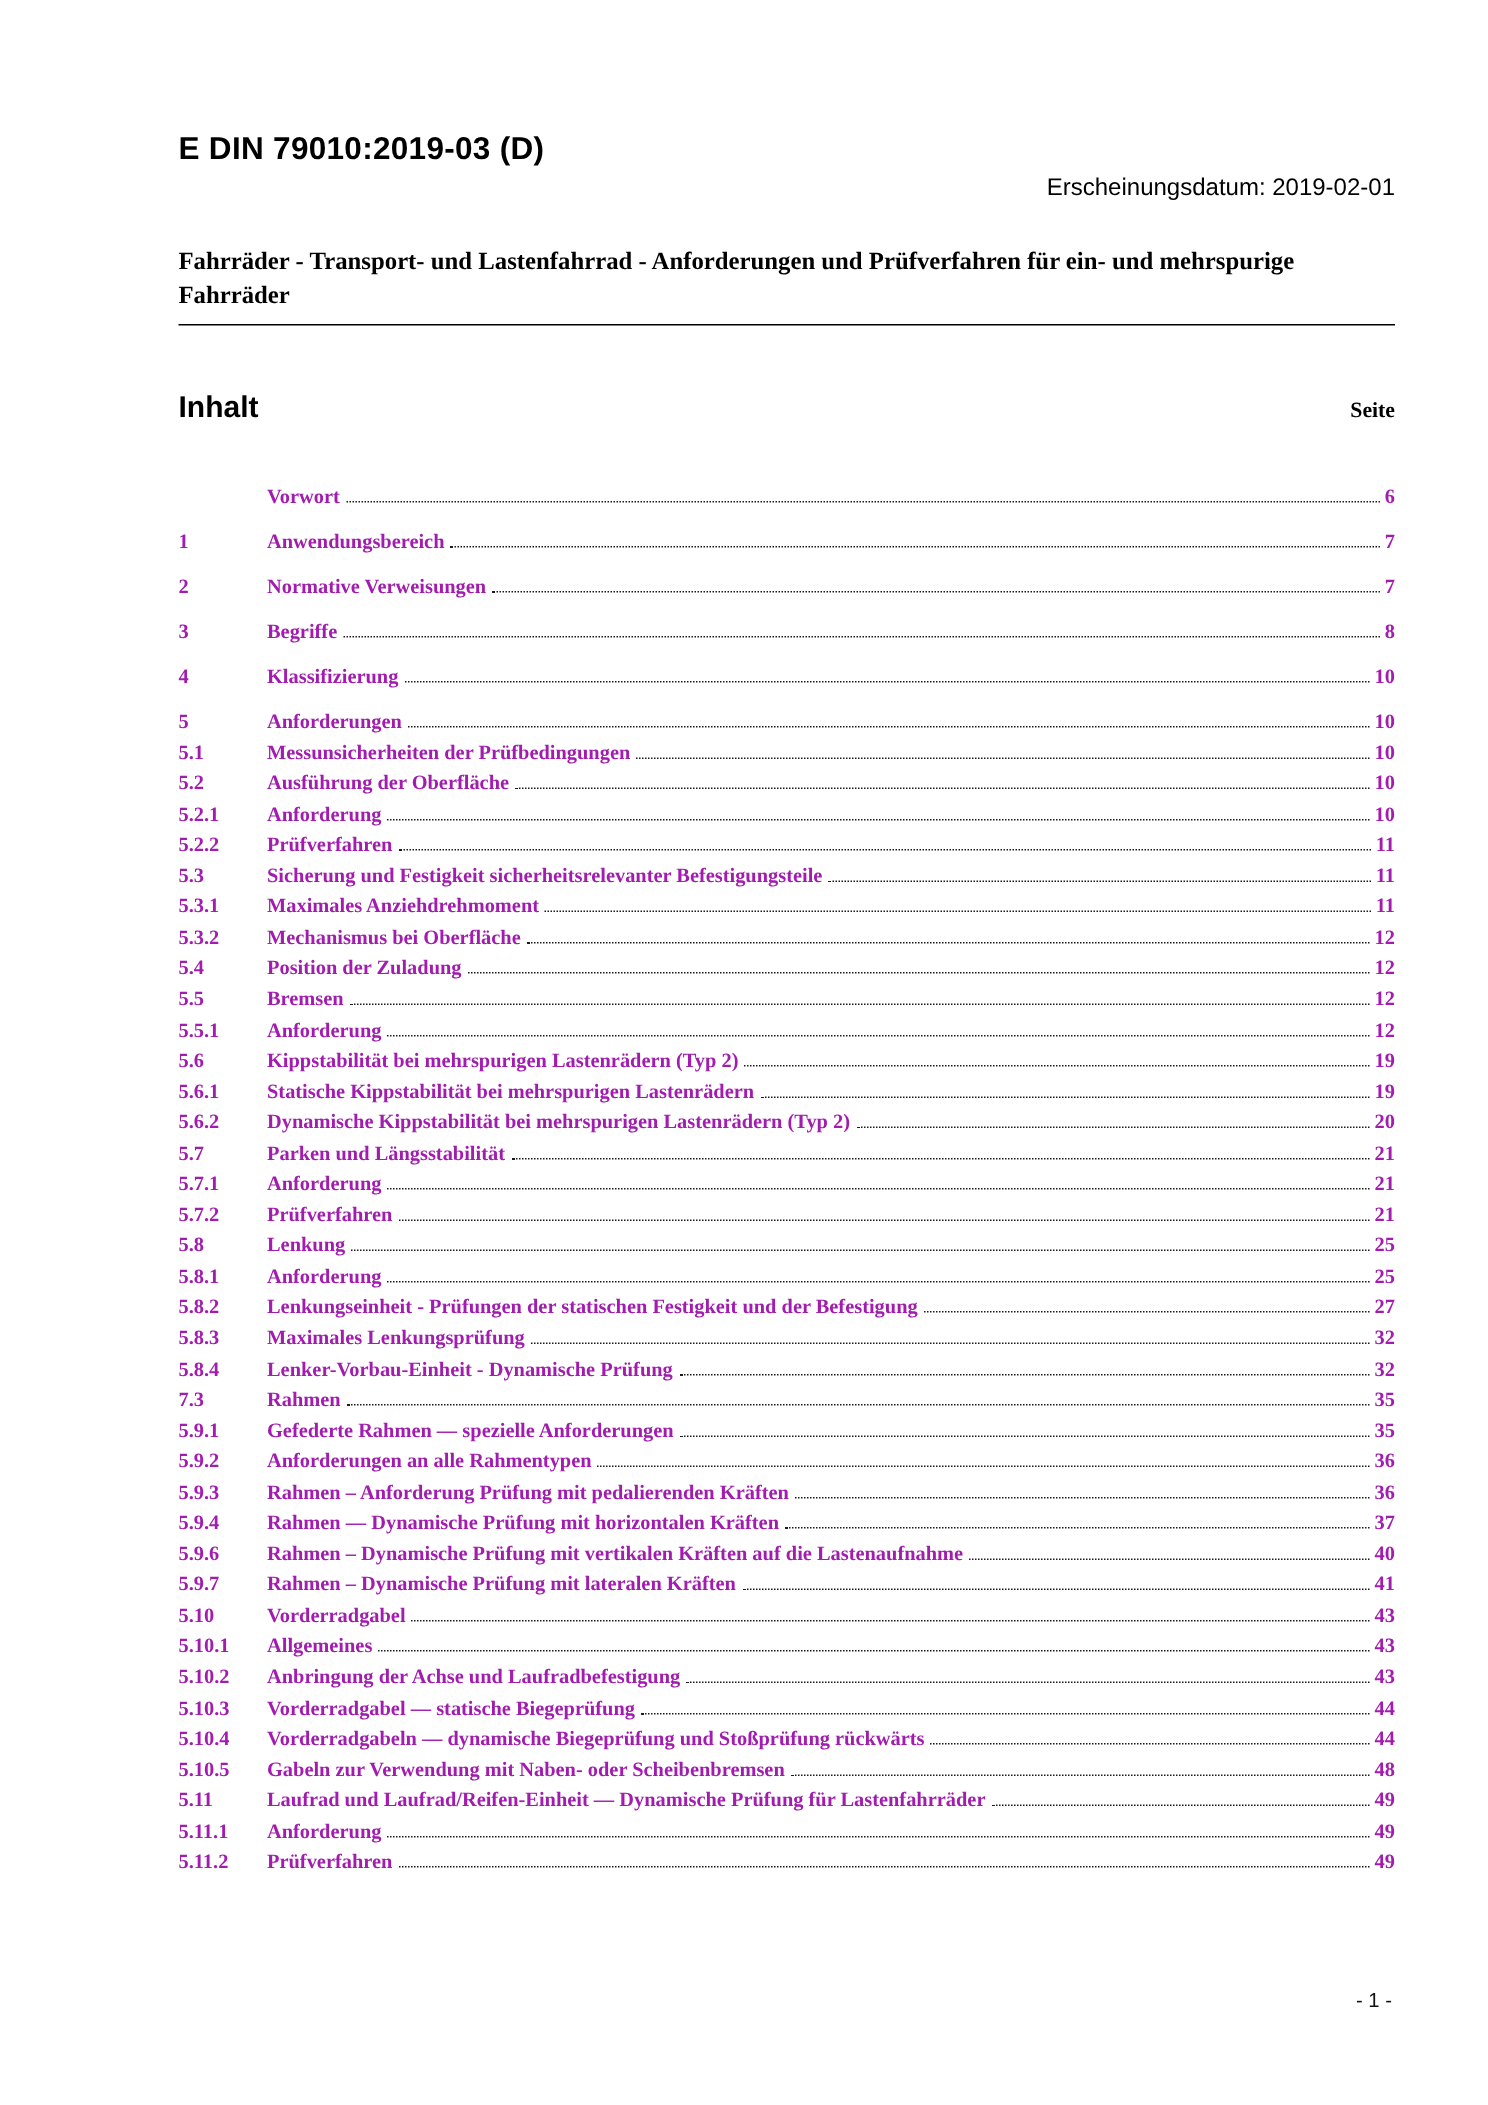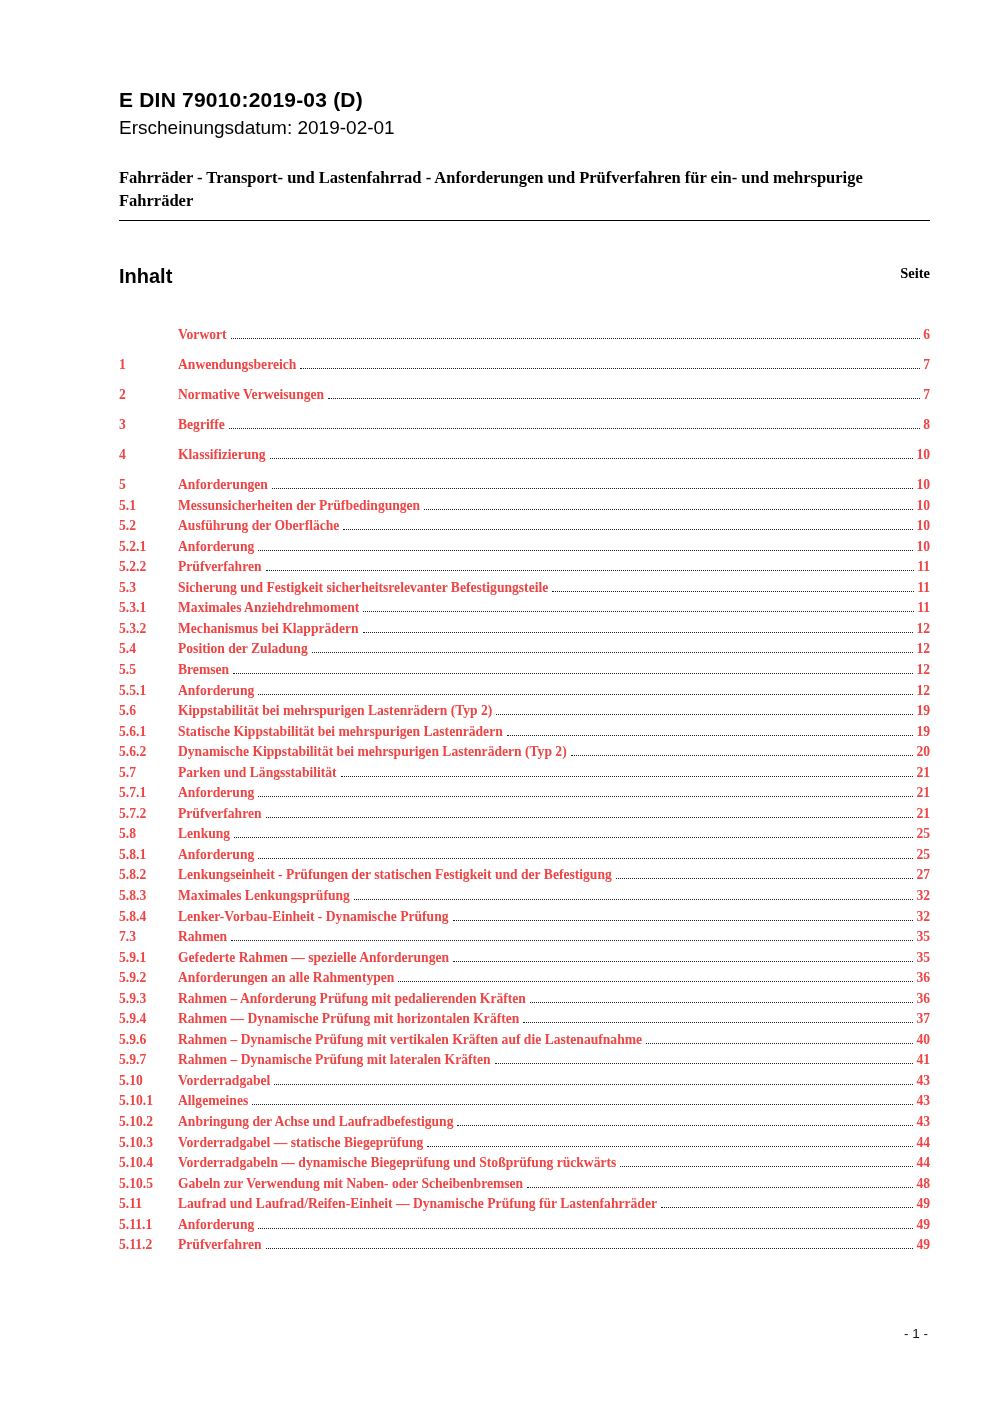--- a/index.html
+++ b/index.html
@@ -13,63 +13,64 @@
     padding: 88px 62px 0 119px;
   }
 
   .doc-id {
     font-family: "Liberation Sans", sans-serif;
     font-size: 21px;
     font-weight: bold;
     letter-spacing: 0.2px;
   }
   .doc-date {
-    font-size: 19px;
+    font-size: 16px;
     margin-top: 5px;
+    text-align: right;
   }
   .doc-title {
     margin-top: 27px;
     font-size: 16.5px;
     font-weight: bold;
     line-height: 1.42;
     max-width: 811px;
     font-family: Liberation Serif, serif;
   }
   .title-rule {
     margin-top: 7px;
     border-top: 1.6px solid #000;
     width: 811px;
     height: 0;
   }
 
   .toc-heading-row {
     margin-top: 44px;
     display: flex;
-    align-items: flex-start;
+    align-items: flex-end;
     justify-content: space-between;
     width: 811px;
   }
   .toc-heading {
     font-size: 20px;
     font-weight: bold;
   }
   .toc-page-label {
     font-family: "Liberation Serif", serif;
     font-size: 14.5px;
     font-weight: bold;
     padding-bottom: 1px;
   }
 
   .toc-list {
     margin-top: 37px;
     width: 811px;
     font-family: "Liberation Serif", serif;
     font-size: 13.6px;
     font-weight: bold;
-    color: #ef4444;
+    color: #a21caf;
   }
   .toc-row {
     display: flex;
     align-items: baseline;
     line-height: 20.55px;
     white-space: nowrap;
   }
   .toc-row.spaced { margin-top: 9.5px; }
   .toc-num {
     flex: 0 0 59px;
@@ -183,21 +184,21 @@
     <span class="toc-page">11</span>
   </div>
       <div class="toc-row">
     <span class="toc-num">5.3.1</span>
     <span class="toc-title">Maximales Anziehdrehmoment</span>
     <span class="toc-leader"></span>
     <span class="toc-page">11</span>
   </div>
       <div class="toc-row">
     <span class="toc-num">5.3.2</span>
-    <span class="toc-title">Mechanismus bei Klapprädern</span>
+    <span class="toc-title">Mechanismus bei Oberfläche</span>
     <span class="toc-leader"></span>
     <span class="toc-page">12</span>
   </div>
       <div class="toc-row">
     <span class="toc-num">5.4</span>
     <span class="toc-title">Position der Zuladung</span>
     <span class="toc-leader"></span>
     <span class="toc-page">12</span>
   </div>
       <div class="toc-row">

